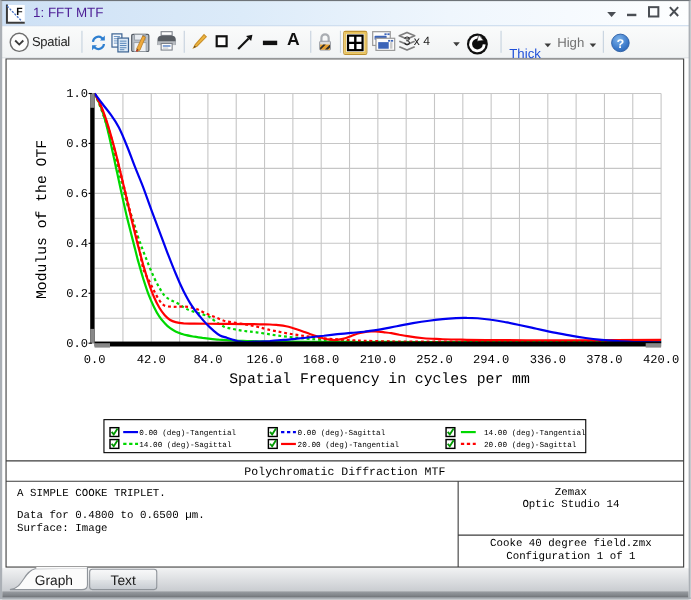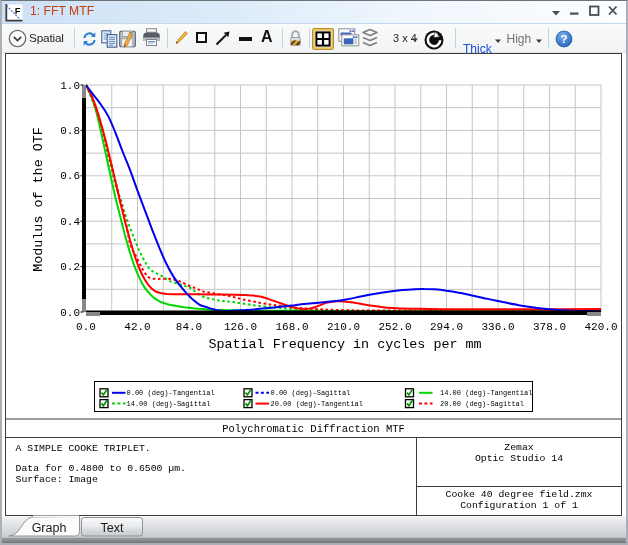--- a/index.html
+++ b/index.html
@@ -119,21 +119,21 @@
       <text x="112" y="531.5" text-anchor="middle" class="s125">Text</text>
     </svg>
 <div id="titlebar"></div>
 <div id="toolbar"></div>
 <svg width="18" height="18" viewBox="0 0 18 18" style="position:absolute;left:5;top:3.5">
 <rect x="0.5" y="0.5" width="17" height="17" fill="#fff"></rect>
 <path d="M1.3,0 V16.7 H17.5" stroke="#3a3a3a" stroke-width="1.8" fill="none"></path>
 <path d="M1.5,1.5 L15,15.5" stroke="#4a74c8" stroke-width="1.2" stroke-dasharray="2,1.2" fill="none"></path>
 <text x="12.6" y="9.8" text-anchor="middle" style="font:bold 9.5px 'Liberation Sans',sans-serif;fill:#0a0a0a">F</text>
 </svg>
-    <div style="position:absolute;left:30px;top:4px;font:12.2px 'Liberation Sans',sans-serif;color:#c2410c">1: FFT MTF</div>
+    <div style="position:absolute;left:30px;top:4px;font:12.2px 'Liberation Sans',sans-serif;color:#4c1d95">1: FFT MTF</div>
     <svg width="80" height="20" viewBox="0 0 80 20" style="position:absolute;left:544;top:2">
 <path d="M8,9 L16,9 L12,13.5 Z" fill="#4a4e54"></path>
 <rect x="26" y="10.5" width="8.5" height="2.2" fill="#4a4e54"></rect>
 <rect x="46" y="4.5" width="8.5" height="8.5" fill="none" stroke="#4a4e54" stroke-width="1.8"></rect>
 <path d="M65,4.5 L72.5,12.5 M72.5,4.5 L65,12.5" stroke="#4a4e54" stroke-width="1.8"></path>
 </svg>
     <svg width="19" height="19" viewBox="0 0 19 19" style="position:absolute;left:8;top:29">
 <circle cx="9.5" cy="9.5" r="8.2" fill="#fdfdfd" stroke="#6d6d6d" stroke-width="1.3"></circle>
 <path d="M5.8,7.8 L9.5,11.5 L13.2,7.8" stroke="#3b3b3b" stroke-width="1.7" fill="none"></path>
 </svg>
@@ -203,21 +203,21 @@
 <rect x="14.8" y="8.3" width="2" height="1.6" fill="#3c64b8"></rect>
       <rect x="17.4" y="8.3" width="2" height="1.6" fill="#3c64b8"></rect>
 <rect x="5.8" y="10.3" width="9.6" height="6" fill="#3c64b8"></rect>
 <rect x="16.6" y="10.3" width="2.2" height="6" fill="#c9c9c9"></rect>
 </svg>
     <svg width="18" height="20" viewBox="0 0 18 20" style="position:absolute;left:361;top:28">
 <path d="M9,1.5 L16,4.5 L9,7.5 L2,4.5 Z" fill="#fafafa" stroke="#7e7e7e" stroke-width="1.6" stroke-linejoin="round"></path>
 <path d="M2,9.5 L9,12.5 L16,9.5" fill="none" stroke="#7e7e7e" stroke-width="1.6" stroke-linejoin="round"></path>
 <path d="M2,14.5 L9,17.5 L16,14.5" fill="none" stroke="#7e7e7e" stroke-width="1.6" stroke-linejoin="round"></path>
 </svg>
-    <div style="position:absolute;left:393px;top:32px;font:11px 'Liberation Sans',sans-serif;color:#1e1e1e">3 x 4</div>
+    <div style="position:absolute;left:367px;top:32px;font:11px 'Liberation Sans',sans-serif;color:#1e1e1e">3 x 4</div>
     <svg width="8" height="6" viewBox="0 0 8 6" style="position:absolute;left:411;top:37">
 <path d="M1,1.5 L7,1.5 L4,5 Z" fill="#3c3c3c"></path>
     </svg>
     <svg width="20" height="20" viewBox="0 0 20 20" style="position:absolute;left:424;top:29.5">
 <circle cx="10" cy="10" r="9.5" fill="#0e0e0e"></circle>
 <path d="M13.2,4.7 A6.2,6.2 0 1 0 16.2,10.3" fill="none" stroke="#fff" stroke-width="2.6"></path>
 <path d="M11.2,1.6 L15.8,6.9 L9.6,7.4 Z" fill="#fff" stroke="#0e0e0e" stroke-width="0.6"></path>
 </svg>
     <div style="position:absolute;left:455px;top:28px;width:1px;height:20px;background:#c6d2de"></div>
     <div style="position:absolute;left:463px;top:42px;font:12px 'Liberation Sans',sans-serif;color:#1d4ed8">Thick</div>

